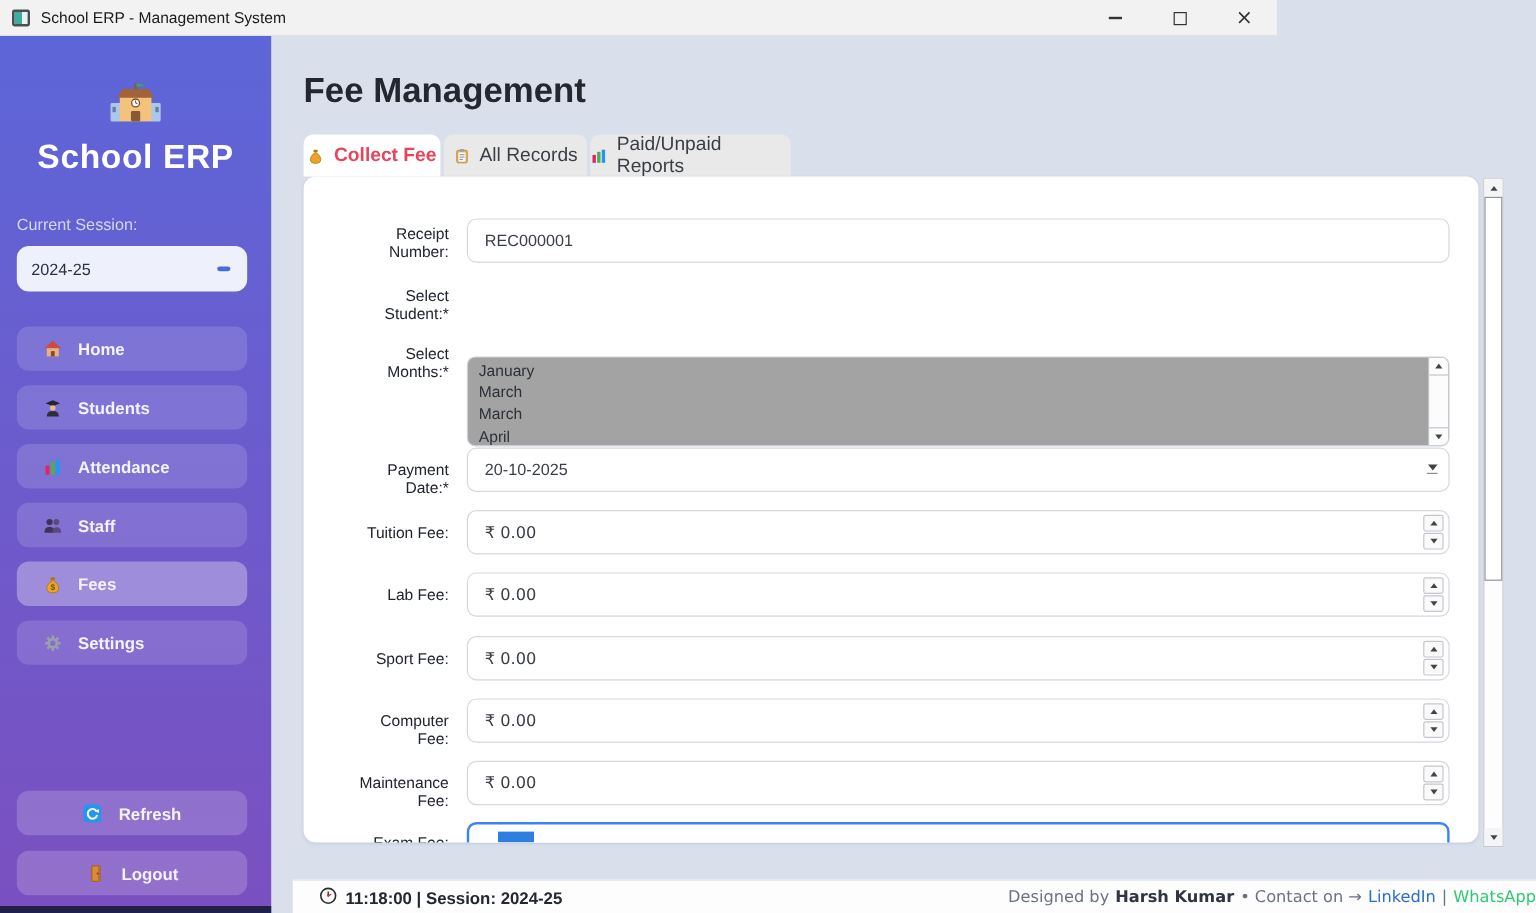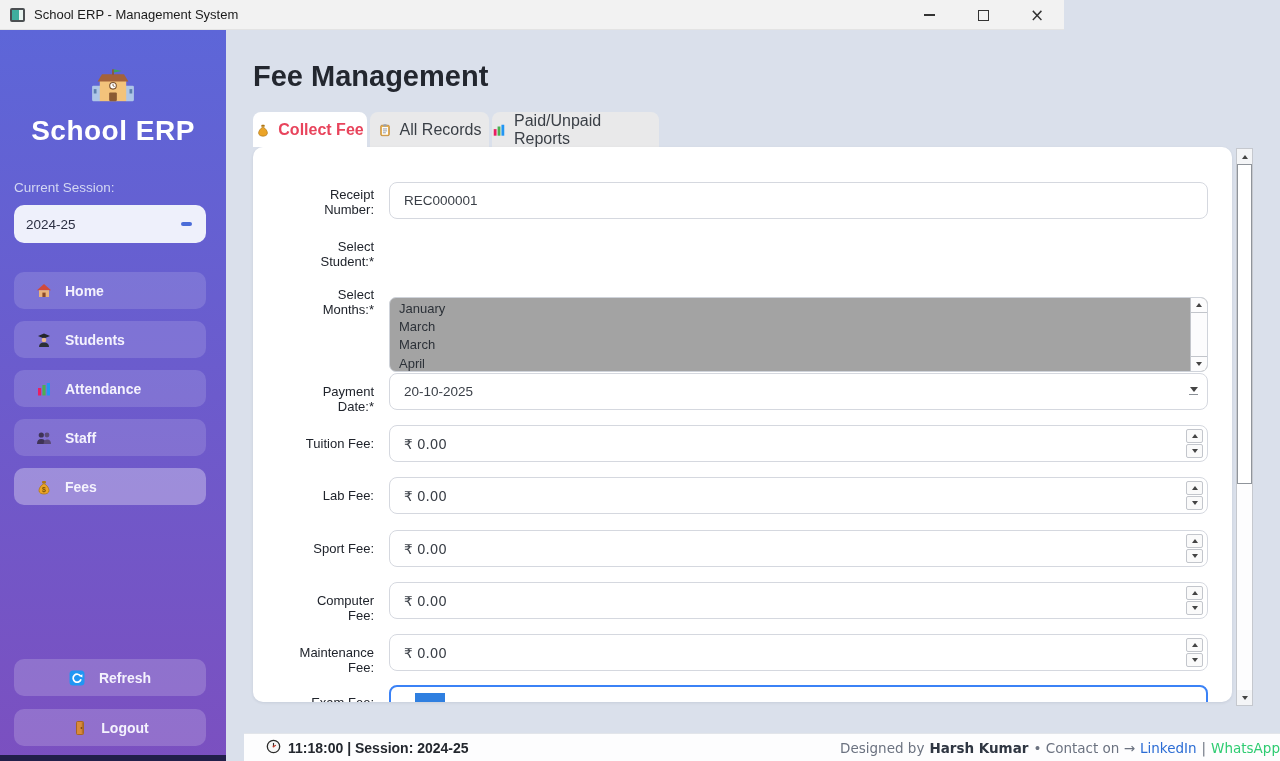--- a/index.html
+++ b/index.html
@@ -193,20 +193,38 @@
     <div class="nav-btn active" style="top:438px">
       <span class="nav-ico">
         <svg width="16" height="16" viewBox="0 0 16 16">
             <rect x="6" y="2" width="4" height="2.4" rx="1" fill="#b07714"></rect>
             <path d="M8 4.5 C4.5 6.5 3 9.5 3 11.5 C3 14 5.4 15 8 15 C10.6 15 13 14 13 11.5 C13 9.5 11.5 6.5 8 4.5 z" fill="#eba427" stroke="#b07714" stroke-width=".8"></path>
             <text x="8" y="12.6" font-size="7" font-weight="bold" fill="#7a5205" text-anchor="middle">$</text>
           </svg>
       </span>
       <span class="nav-label">Fees</span>
     </div>
+    <div class="nav-btn" style="top:487px">
+      <span class="nav-ico">
+        <svg width="16" height="16" viewBox="0 0 16 16">
+            <g stroke="#9aa0ab" stroke-width="2">
+              <line x1="8" y1="1.5" x2="8" y2="4"></line>
+              <line x1="8" y1="12" x2="8" y2="14.5"></line>
+              <line x1="1.5" y1="8" x2="4" y2="8"></line>
+              <line x1="12" y1="8" x2="14.5" y2="8"></line>
+              <line x1="3.4" y1="3.4" x2="5.2" y2="5.2"></line>
+              <line x1="10.8" y1="10.8" x2="12.6" y2="12.6"></line>
+              <line x1="3.4" y1="12.6" x2="5.2" y2="10.8"></line>
+              <line x1="10.8" y1="5.2" x2="12.6" y2="3.4"></line>
+            </g>
+            <circle cx="8" cy="8" r="3.4" fill="none" stroke="#9aa0ab" stroke-width="2.4"></circle>
+          </svg>
+      </span>
+      <span class="nav-label">Settings</span>
+    </div>
 
     <div class="nav-btn" style="top:629px; background:rgba(255,255,255,0.18); padding-left:0; justify-content:center;">
       <span class="nav-ico">
         <svg width="16" height="16" viewBox="0 0 16 16">
             <rect x="0.5" y="0.5" width="15" height="15" rx="3.5" fill="#2196f3"></rect>
             <path d="M11.6 6.2 A4 4 0 1 0 12 9.2" fill="none" stroke="#fff" stroke-width="1.7"></path>
             <polygon points="13.4,4.2 13.4,7.4 10.4,6" fill="#fff"></polygon>
           </svg>
       </span>
       <span class="nav-label">Refresh</span>

